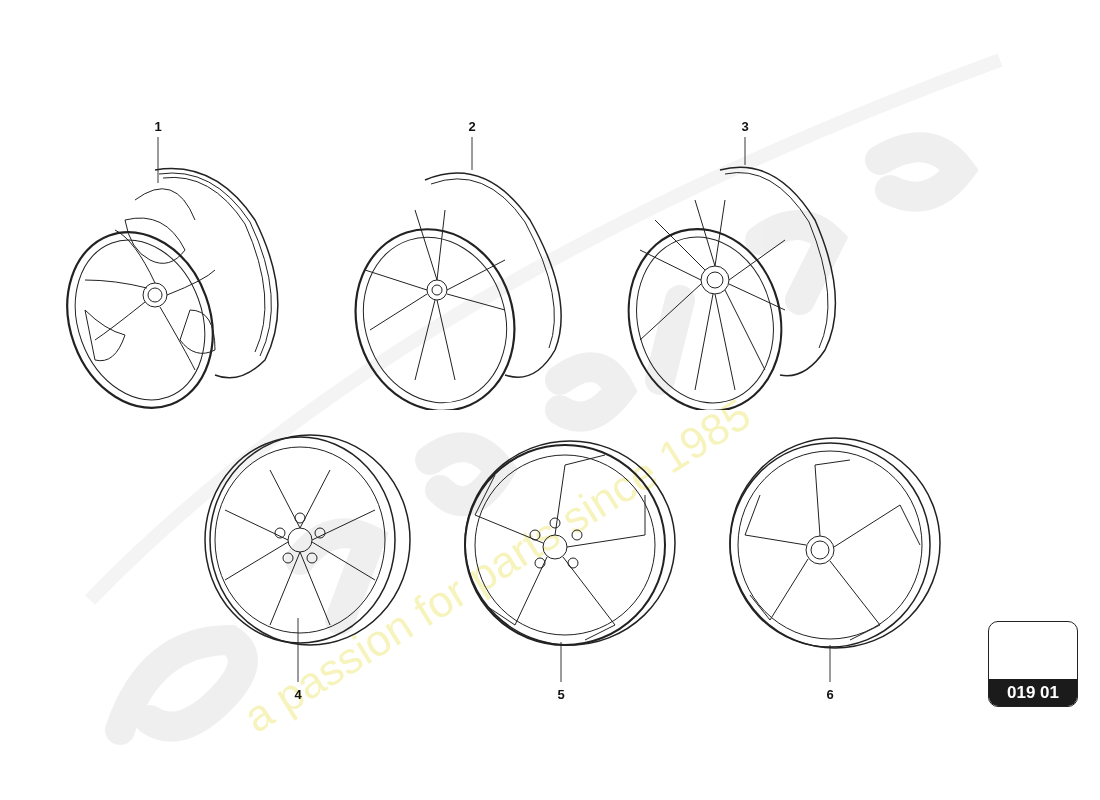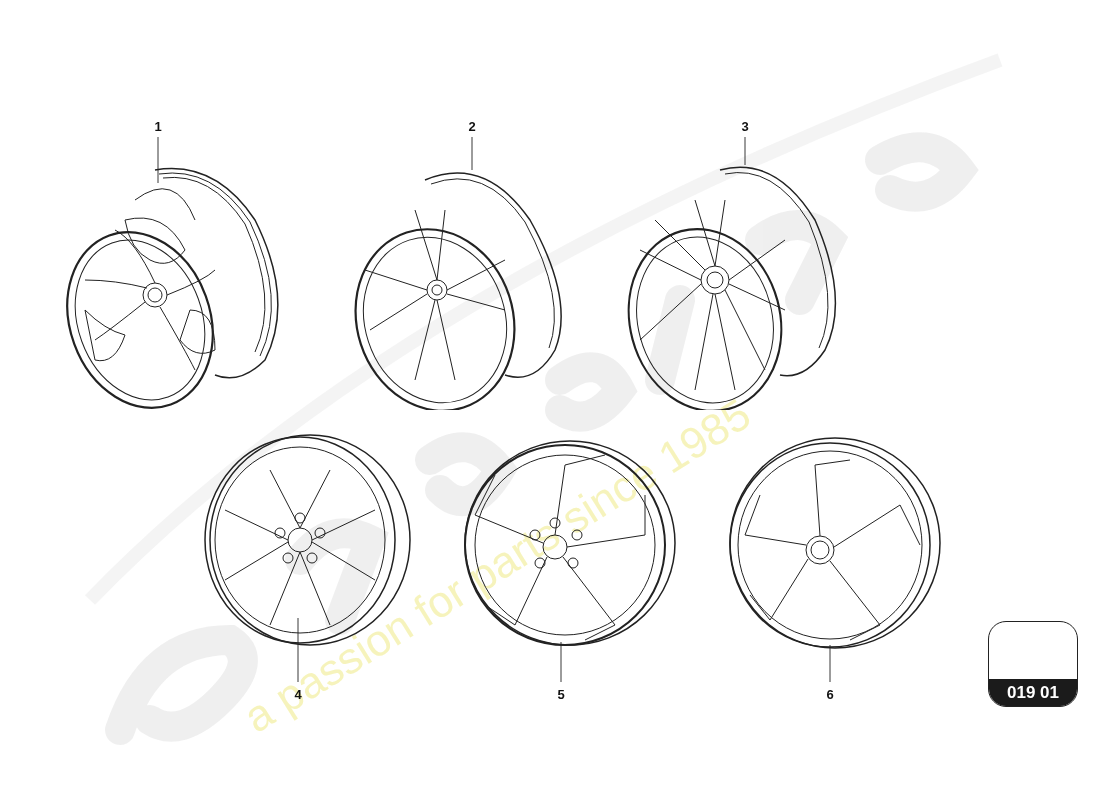--- a/index.html
+++ b/index.html
@@ -1,19 +1,19 @@
 <!DOCTYPE html>
 <html><head>
 <meta charset="utf-8">
 <style>
   html, body { margin:0; padding:0; background:#ffffff; }
   body { width:1100px; height:800px; position:relative; overflow:hidden; font-family:"Liberation Sans", sans-serif; }
   .canvas { position:absolute; left:0; top:0; width:1100px; height:800px; }
   .callout { position:absolute; font-weight:bold; font-size:13px; color:#111; transform:translateX(-50%); }
-  .ref-box { position:absolute; left:988px; top:621px; width:88px; height:84px; border:1.5px solid #222; border-radius:18px; overflow:hidden; background:#fff; }
+  .ref-box { position:absolute; left:988px; top:621px; width:88px; height:84px; border:1.5px solid #222; border-radius:10px; overflow:hidden; background:#fff; }
   .ref-box .code { position:absolute; left:0; right:0; bottom:0; height:27px; background:#1b1b1b; color:#fff; font-weight:bold; font-size:17px; text-align:center; line-height:27px; }
   .wm { position:absolute; pointer-events:none; }
   .wm-text { position:absolute; left:235px; top:700px; transform-origin:0 0; transform:rotate(-32deg); font-size:44px; color:#f3f0a6; opacity:0.75; white-space:nowrap; }
 </style>
 </head>
 <body>
 
 <div class="canvas">
 
   <svg class="wm" width="1100" height="800" viewBox="0 0 1100 800">

